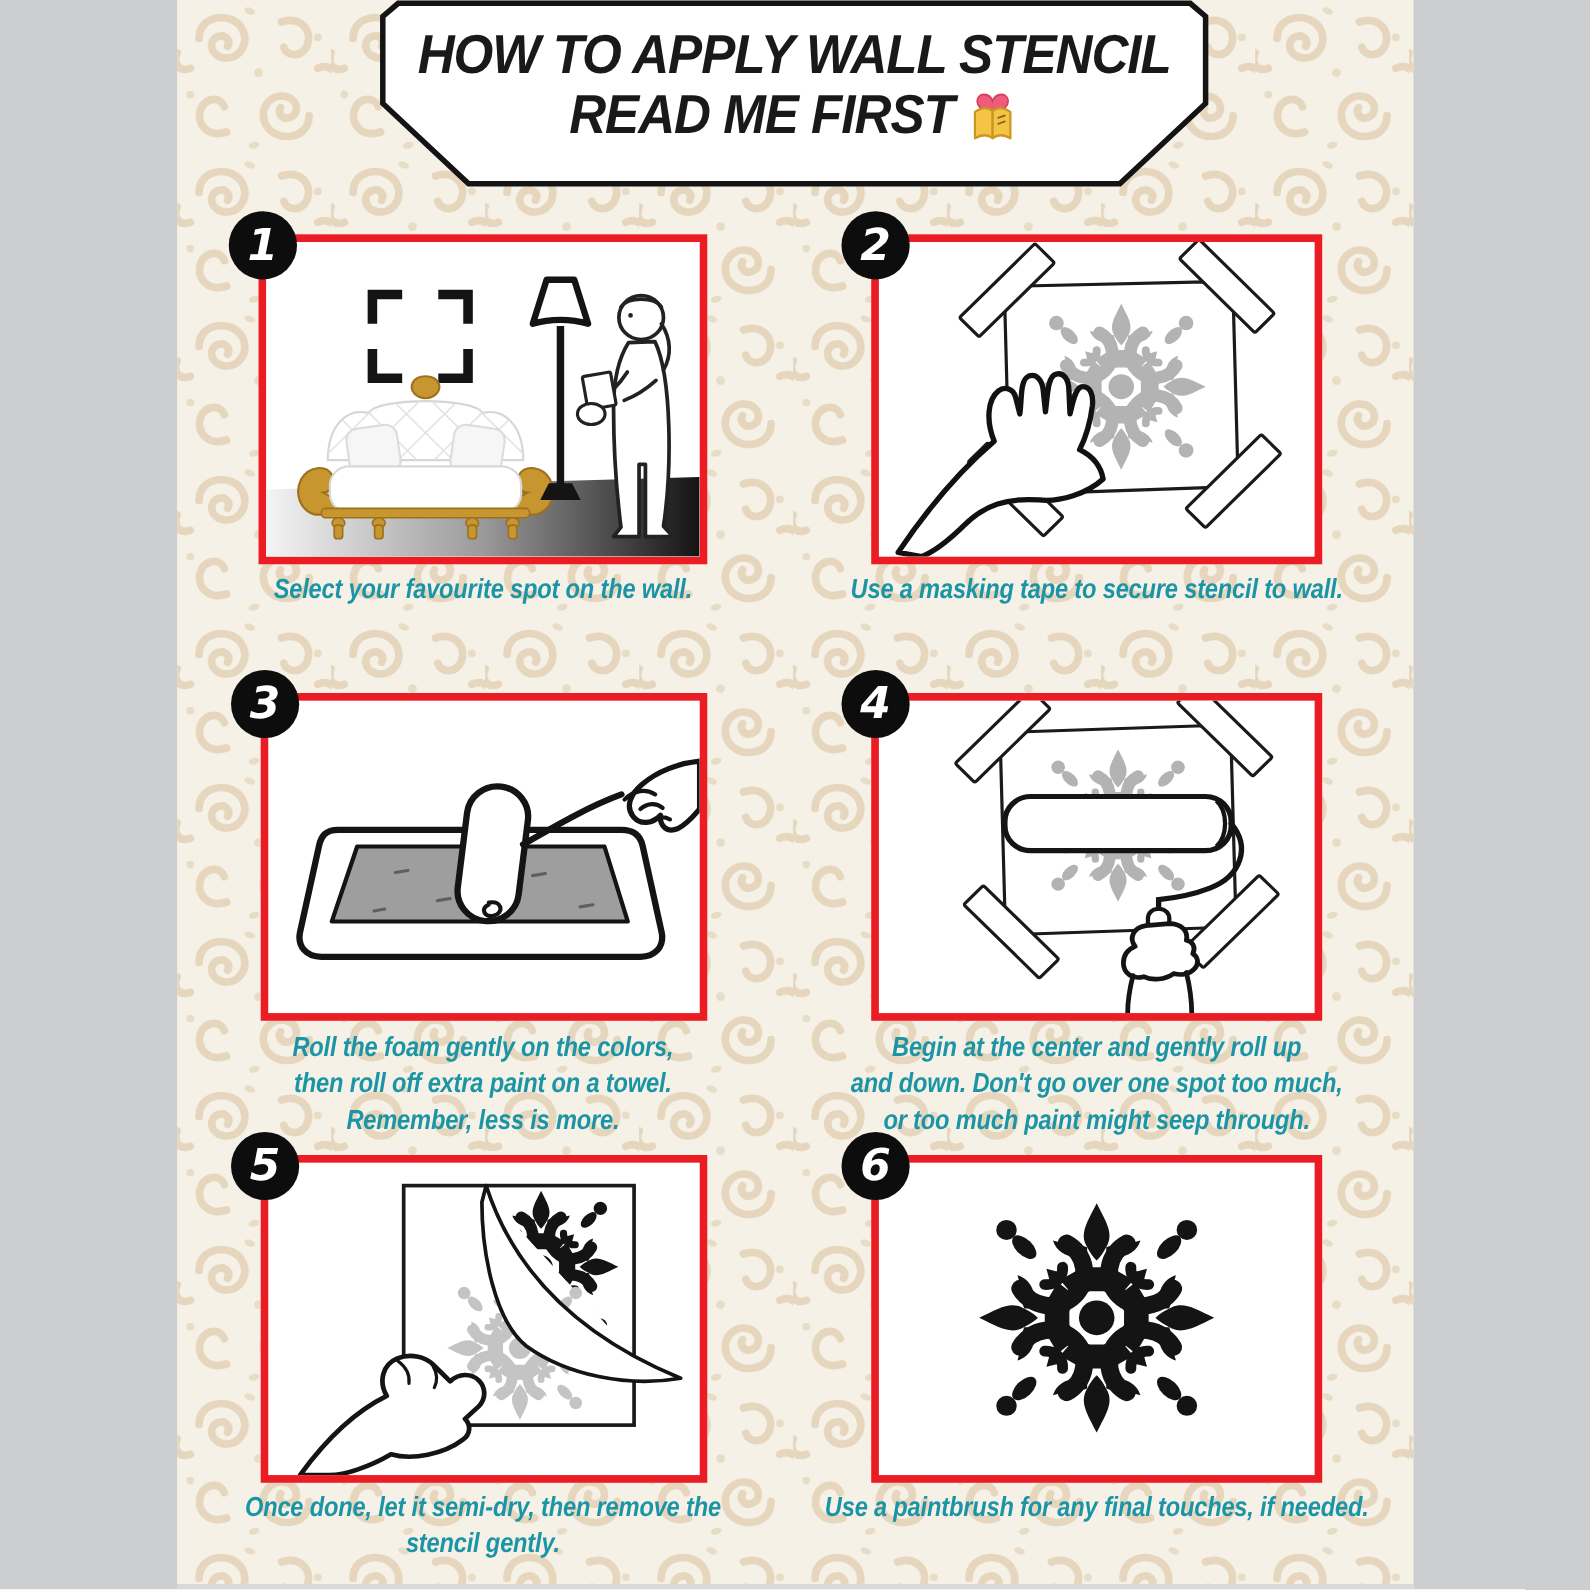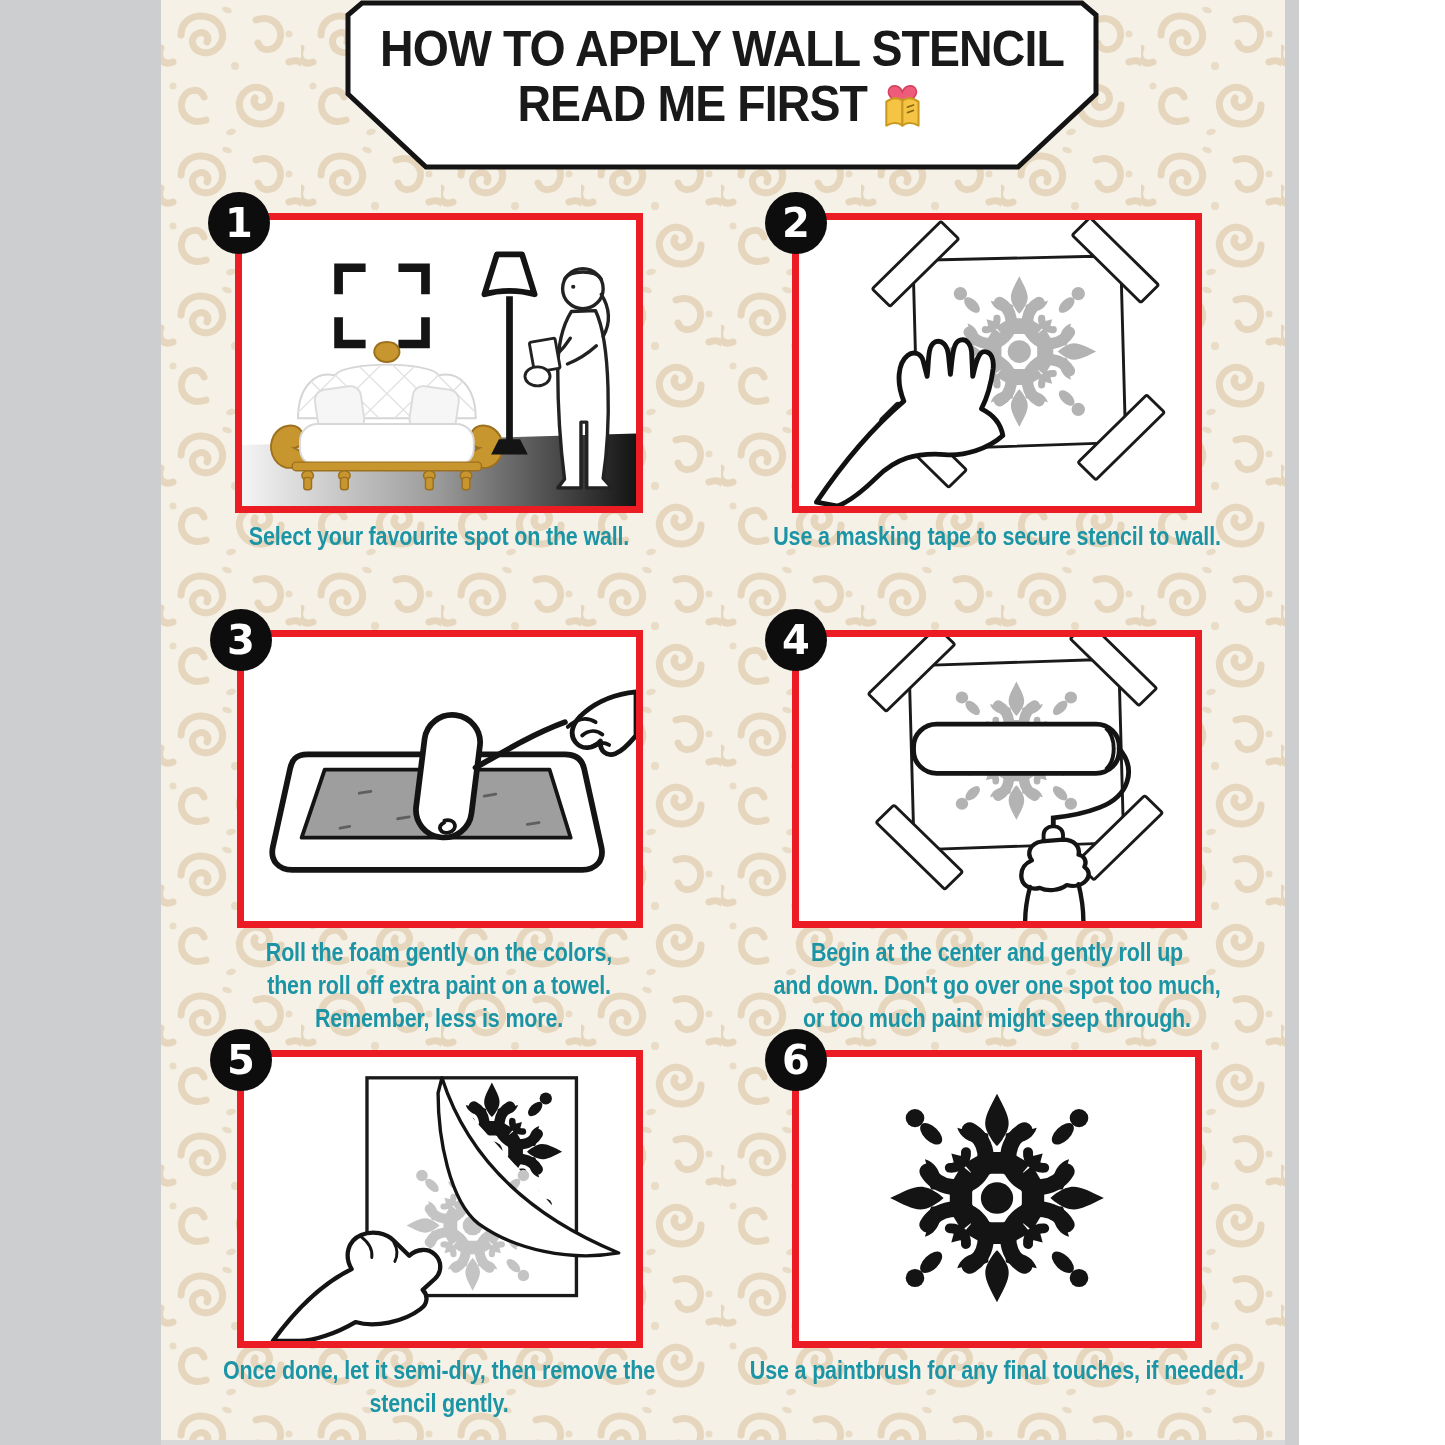--- a/index.html
+++ b/index.html
@@ -1,17 +1,17 @@
 <!DOCTYPE html>
 <html><head>
 <meta charset="utf-8">
 <style>
   html,body{margin:0;padding:0;background:#ffffff;}
-  .stage{position:relative;width:1299px;height:1445px;overflow:hidden;
-         font-family:"Liberation Sans",sans-serif;background:#f6f1e6;}
+  .stage{position:relative;width:1445px;height:1445px;overflow:hidden;
+         font-family:"Liberation Sans",sans-serif;background:#f6f1e6;font-style:italic;}
   .sidebar{position:absolute;top:0;height:100%;width:161px;background:#cdced0;z-index:6;}
   .sidebar.left{left:0;}
   .sidebar.right{left:1285px;width:160px;}
   .bottom-strip{position:absolute;left:161px;top:1440px;width:1124px;height:5px;background:#d9d9d9;z-index:6;}
   .bg-pattern{position:absolute;left:161px;top:0;z-index:0;}
   .title-wrap{position:absolute;left:340px;top:0;width:764px;height:172px;z-index:4;}
   .title-shape{position:absolute;left:0;top:0;}
   .title-text{position:absolute;left:0;top:22px;width:764px;text-align:center;color:#191919;
               transform:scaleX(0.93);transform-origin:50% 0;}
   .title-line1{font-size:50px;font-weight:bold;letter-spacing:-1px;line-height:1.1;white-space:nowrap;}

